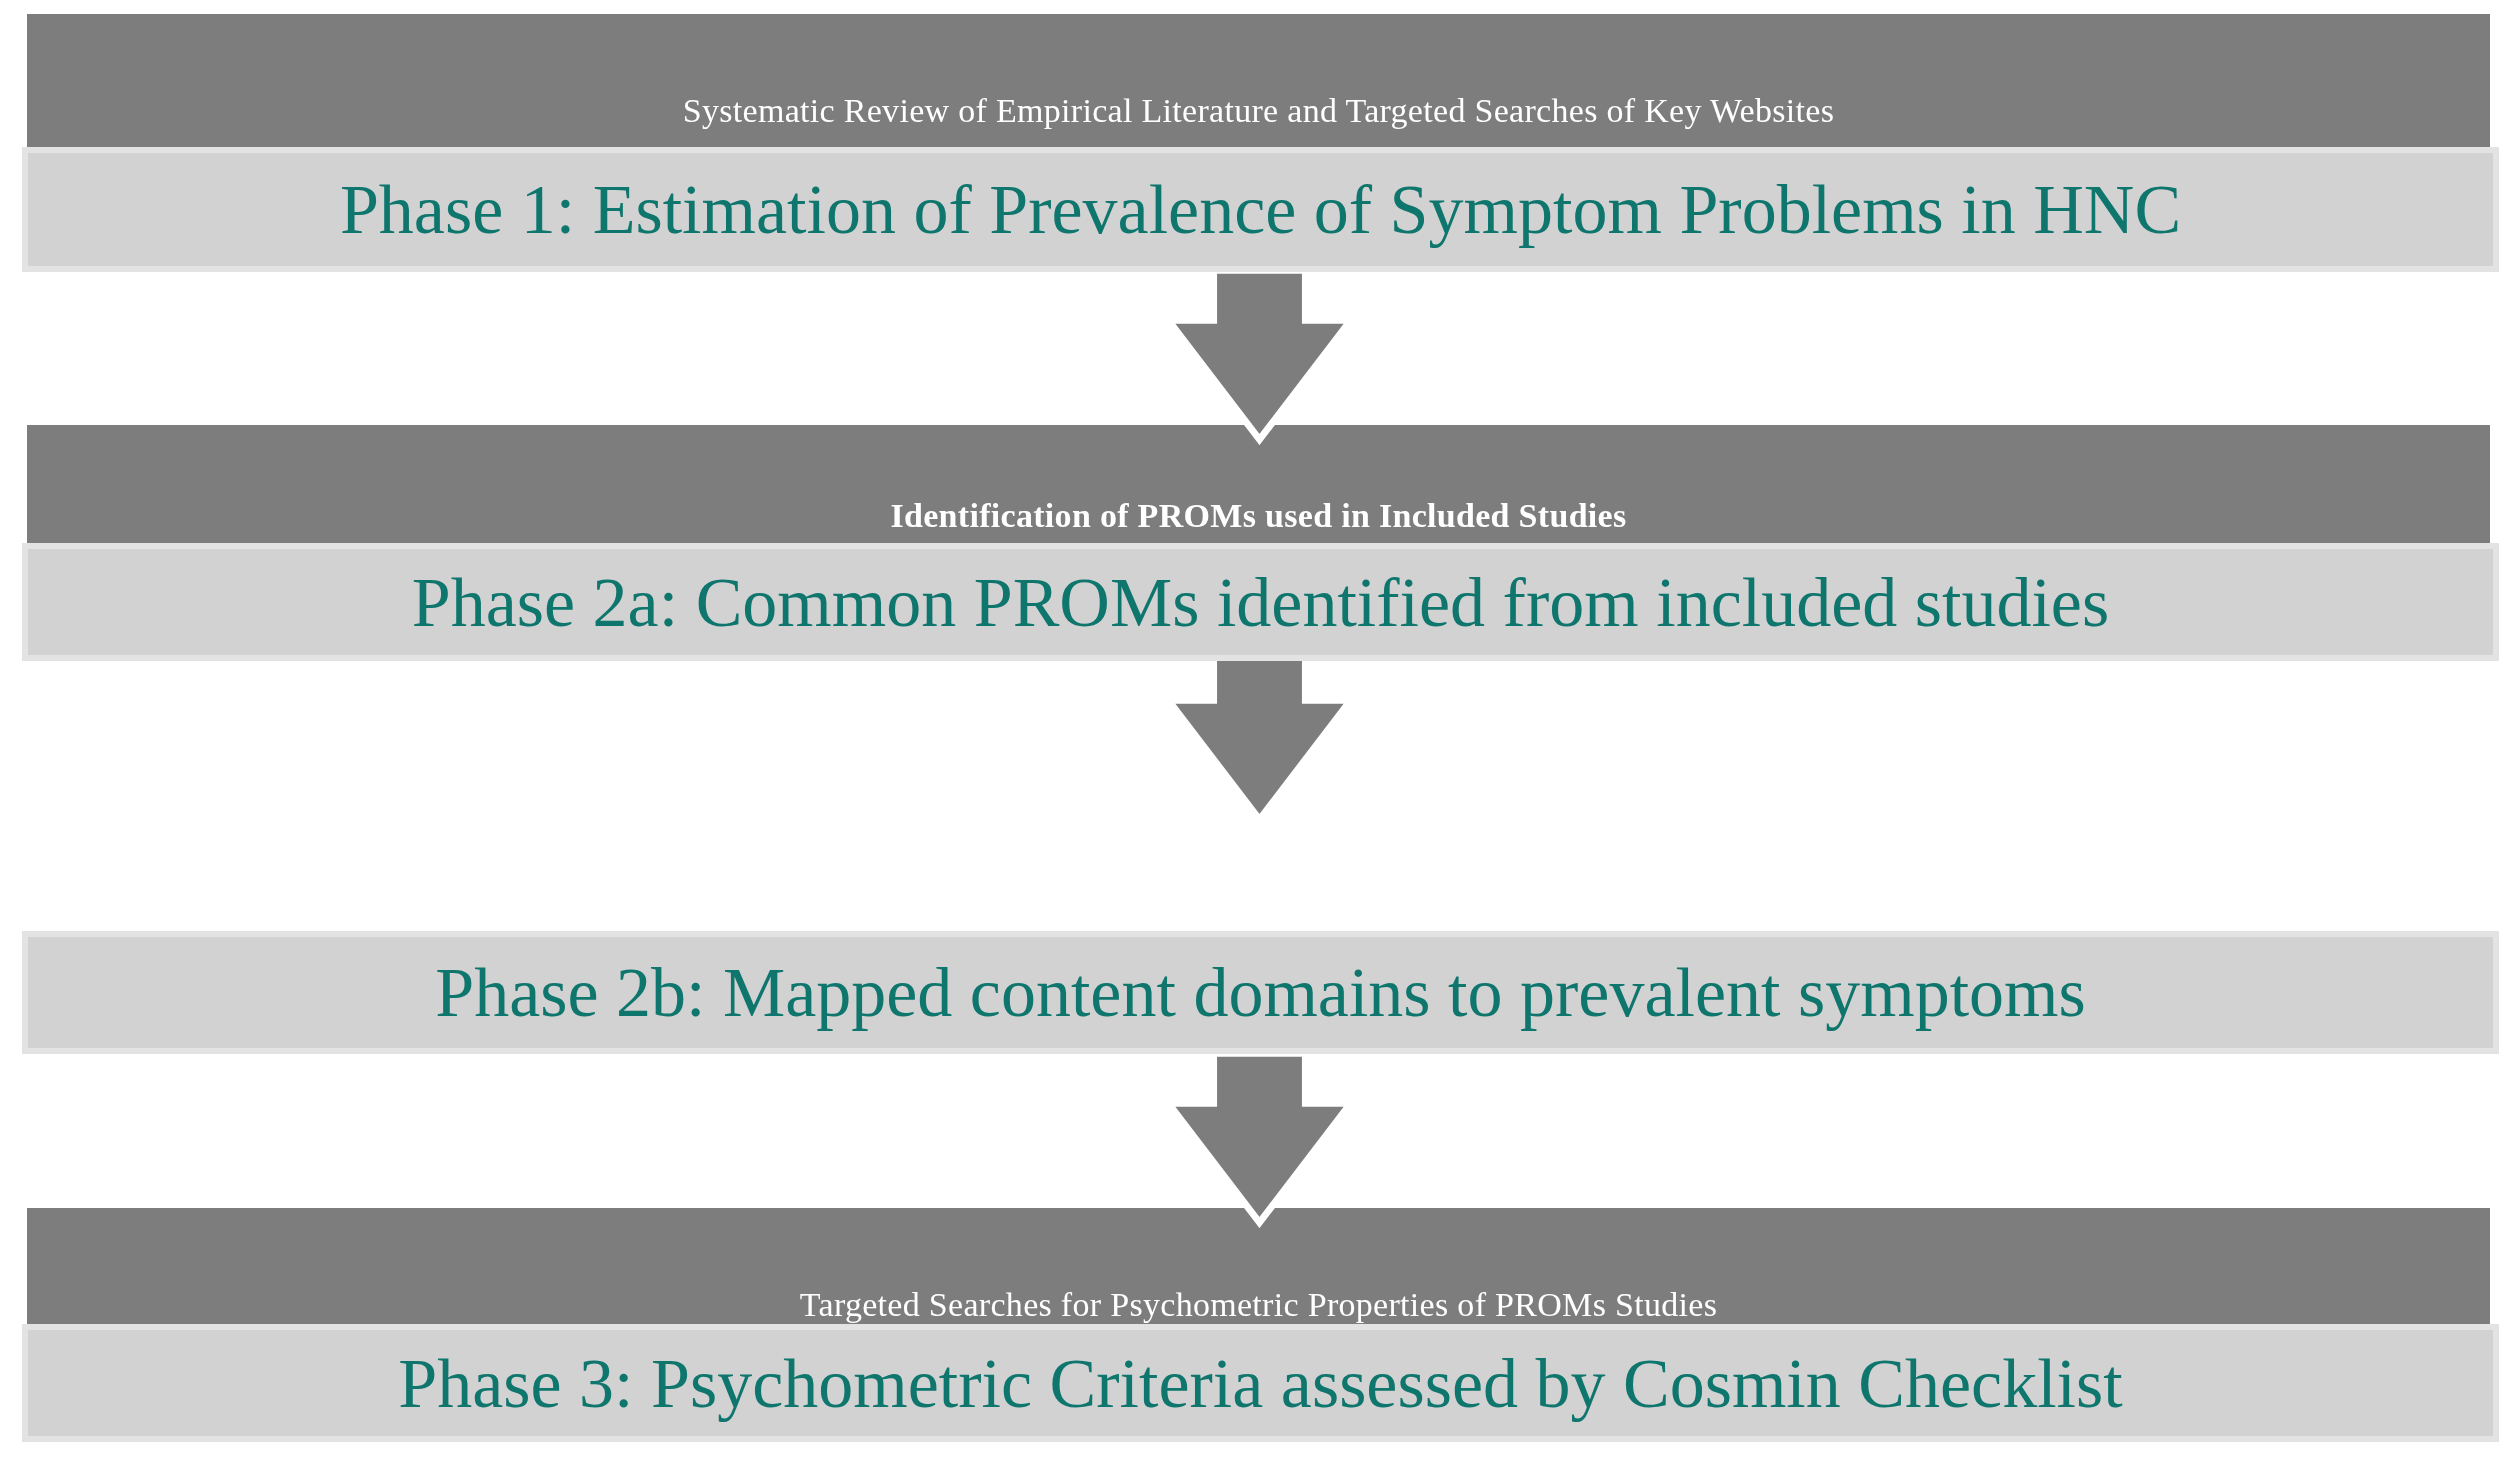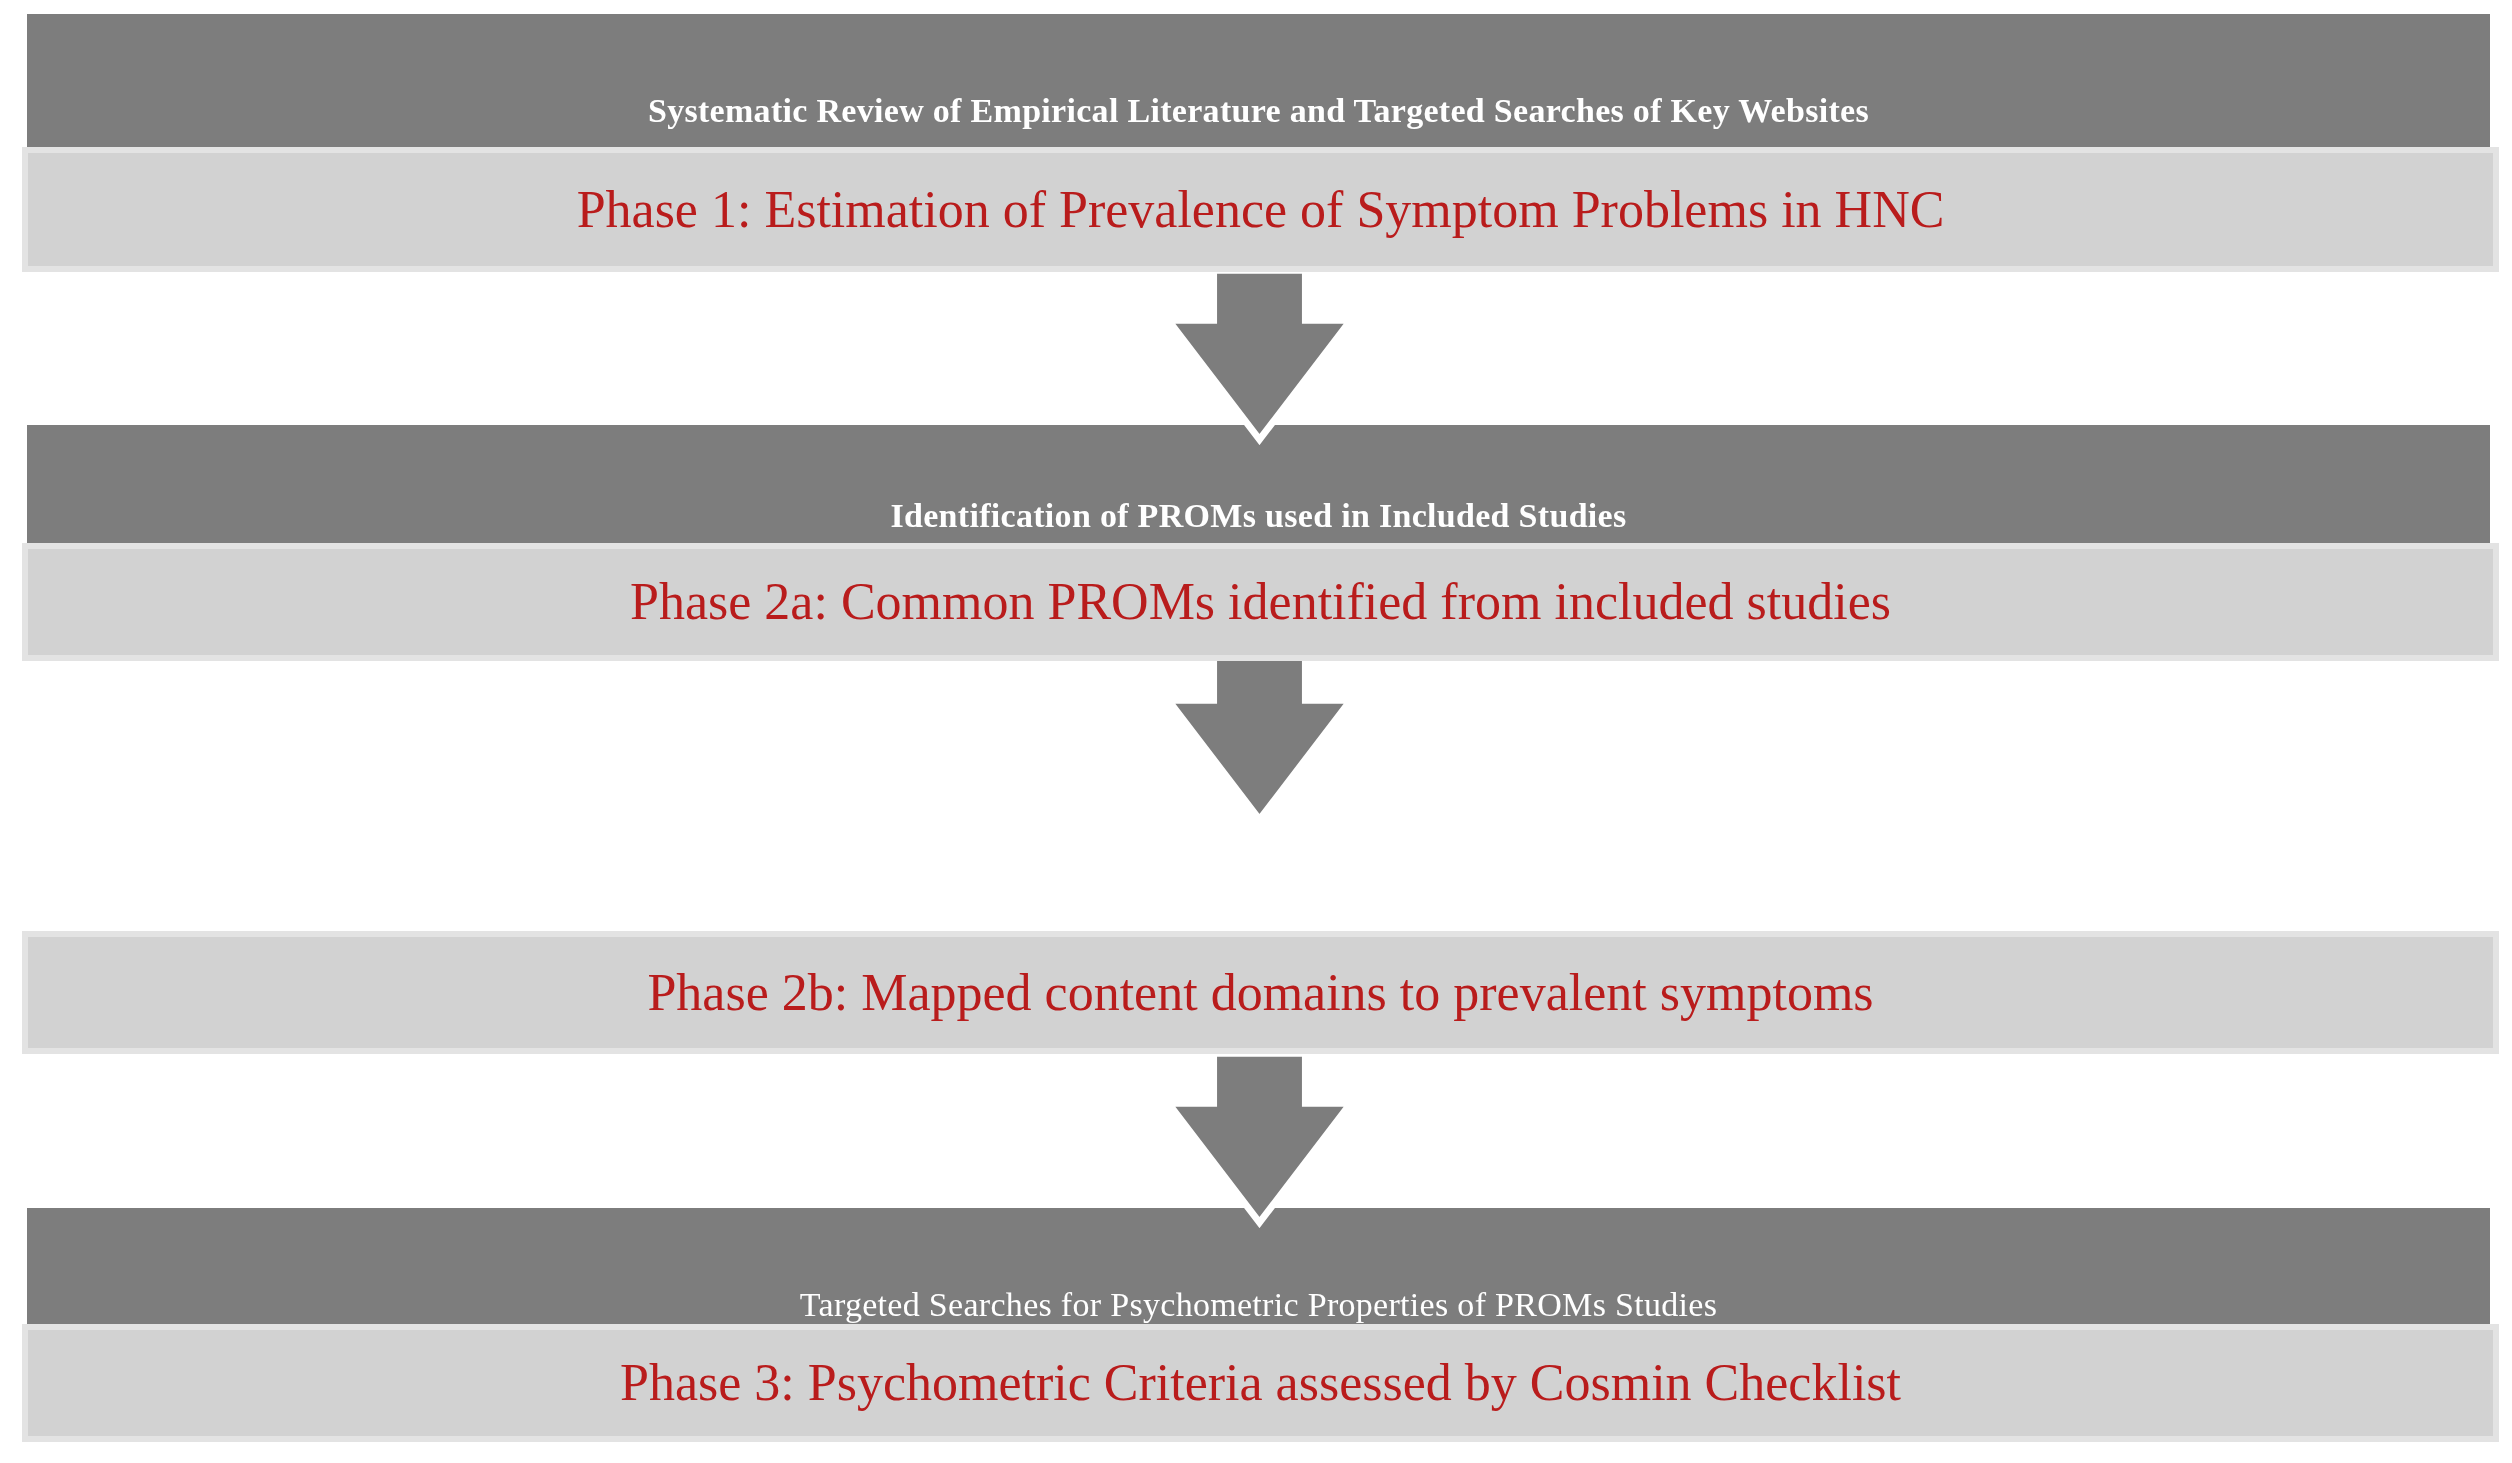--- a/index.html
+++ b/index.html
@@ -43,35 +43,35 @@
     width: 2477px;
     background: #d2d2d2;
     border: 6.2px solid #e3e3e3;
     box-sizing: border-box;
     z-index: 3;
     display: flex;
     justify-content: center;
     align-items: center;
   }
   .phase-text {
-    color: #b91c1c;
-    font-size: 52px;
+    color: #0f766e;
+    font-size: 70px;
     line-height: 1.1;
     white-space: nowrap;
   }
   
   .arrow {
     position: absolute;
     left: 1160px;
     width: 199px;
     height: 178px;
     z-index: 2;
   }
   
-  .s1-bar  { top: 13.7px;   height: 133px; padding-bottom: 16.4px; font-weight: bold; }
+  .s1-bar  { top: 13.7px;   height: 133px; padding-bottom: 16.4px; }
   .s1-body { top: 147px;  height: 125px; }
   .s2-bar  { top: 425px;  height: 118px; padding-bottom: 8.2px; font-weight: bold; }
   .s2-body { top: 543px;  height: 118px; }
   .s3-bar  { top: 800px; height: 131px; padding-bottom: 18px; }
   .s3-body { top: 931px; height: 123px; }
   .s4-bar  { top: 1208px; height: 116px; align-items: flex-end; padding-bottom: 0; }
   .s4-body { top: 1324px; height: 118px; }
   .arrow1 { top: 267px; }
   .arrow2 { top: 647px; }
   .arrow3 { top: 1050px; }

